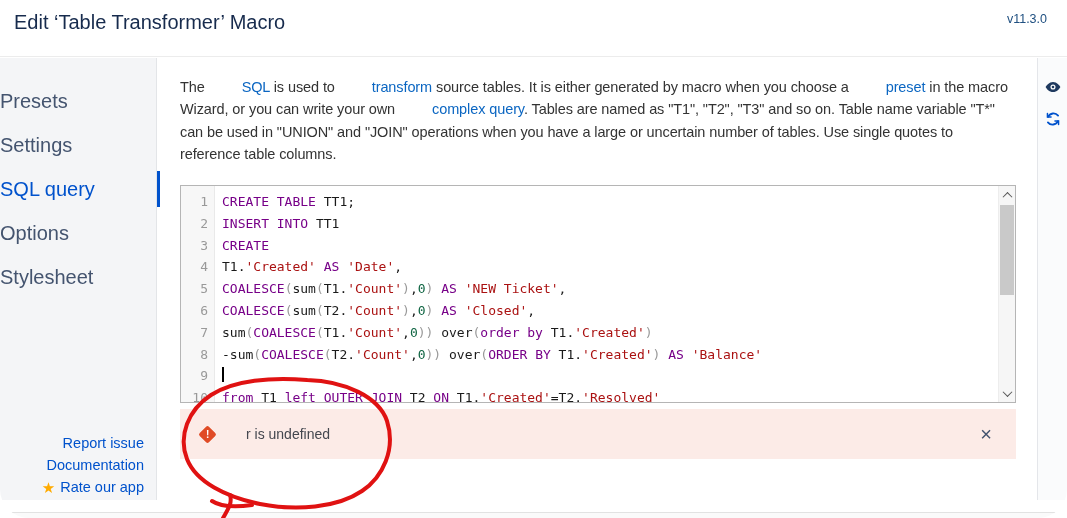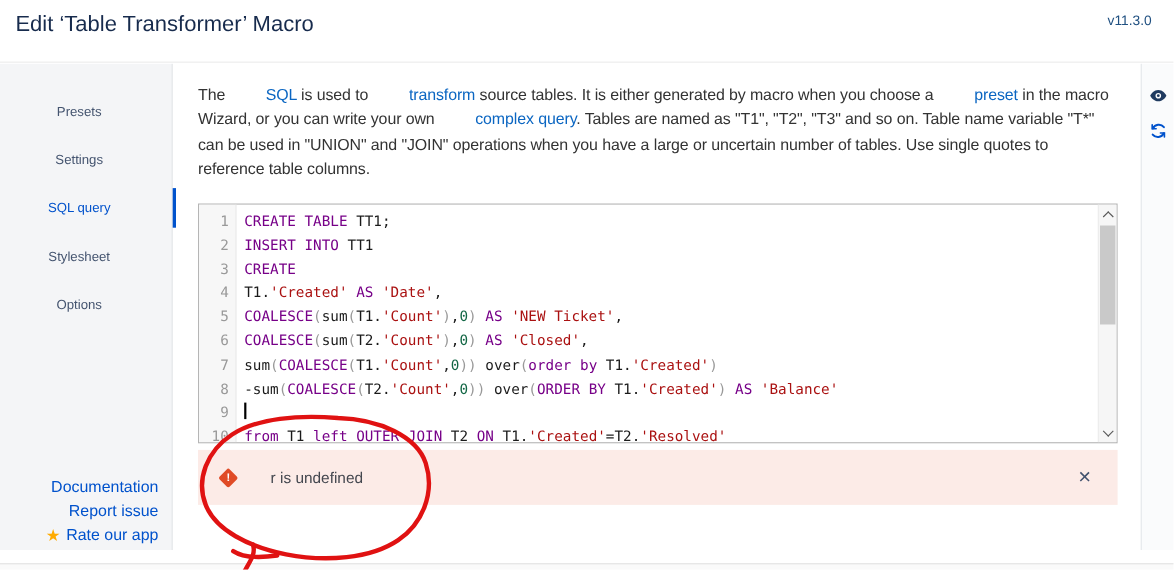--- a/index.html
+++ b/index.html
@@ -1,31 +1,31 @@
 <!DOCTYPE html>
 <html><head>
 <meta charset="utf-8">
 <style>
   * { margin:0; padding:0; box-sizing:border-box; }
   body { background:#fff; }
   #app { position:relative; width:1067px; height:518px; background:#fff; overflow:hidden;
-         font-family:"Liberation Sans", sans-serif; }
+         font-family:"Liberation Sans", sans-serif;border-radius:29px; }
 
   
   .hdr { position:absolute; top:0; left:0; right:0; height:57px; background:#fff;
          border-bottom:1px solid #ececec; }
   .hdr-title { position:absolute; left:14px; top:11px; font-size:20px; color:#172b4d; }
   .hdr-ver { position:absolute; right:20px; top:12px; font-size:12.5px; color:#205081; }
 
   
   .sidebar { position:absolute; top:58px; left:0; width:157px; height:442px;
              background:#f4f5f7; border-right:1px solid #e3e5e8; }
   .side-nav { padding-top:21px; }
   .side-item { position:relative; height:44px; display:flex; align-items:center;
-               justify-content:center; padding-right:12px; font-size:12px;
+               justify-content:flex-start; padding-right:12px; font-size:20px;
                color:#44546f; cursor:pointer; }
   .side-item.active span { color:#0052cc; }
   .active-bar { position:absolute; right:-4px; top:4px; width:3px; height:36px; background:#0052cc; }
   .side-links { position:absolute; top:374px; left:0; right:12px; }
   .side-link { display:flex; justify-content:flex-end; align-items:center; gap:5px;
                height:22px; font-size:14.5px; color:#0052cc; cursor:pointer; }
   .star { color:#ffab00; font-size:15px; line-height:1; }
 
   
   .rail { position:absolute; top:58px; right:0; width:30px; height:442px; background:#fafbfc;
@@ -100,32 +100,32 @@
           <span>Presets</span>
         </div>
         <div class="side-item">
           <span>Settings</span>
         </div>
         <div class="side-item active">
           <span>SQL query</span>
           <span class="active-bar"></span>
         </div>
         <div class="side-item">
+          <span>Options</span>
+        </div>
+        <div class="side-item">
           <span>Stylesheet</span>
-        </div>
-        <div class="side-item">
-          <span>Options</span>
         </div>
       </div>
     <div class="side-links">
         <div class="side-link">
+          <span>Report issue</span>
+        </div>
+        <div class="side-link">
           <span>Documentation</span>
-        </div>
-        <div class="side-link">
-          <span>Report issue</span>
         </div>
         <div class="side-link">
           <span class="star">★</span>
           <span>Rate our app</span>
         </div>
       </div>
   </div>
 
   <div class="rail">
     <div class="icon">

